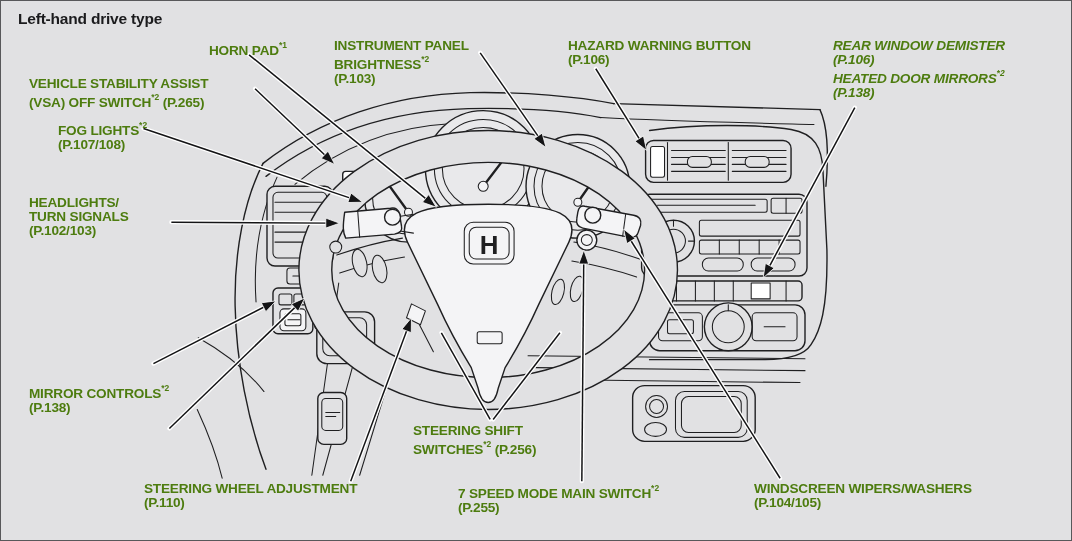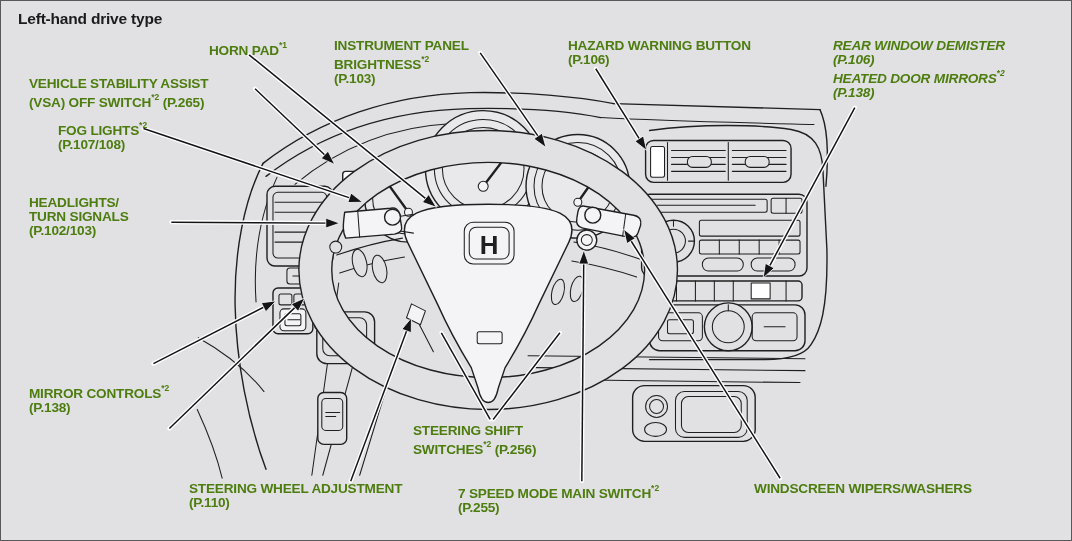--- a/index.html
+++ b/index.html
@@ -296,29 +296,30 @@
       </div>
       <div class="label" style="left: 28px; top: 195px;">
         <div>HEADLIGHTS/</div>
         <div>TURN SIGNALS</div>
         <div>(P.102/103)</div>
       </div>
       <div class="label" style="left: 28px; top: 361px; margin-top: 20px;">
         <div>MIRROR CONTROLS<sup>*2</sup></div>
         <div>(P.138)</div>
       </div>
-      <div class="label" style="left: 143px; top: 481px; margin-left: 45px;">
+      <div class="label" style="left: 143px; top: 481px;">
         <div>STEERING WHEEL ADJUSTMENT</div>
         <div>(P.110)</div>
       </div>
       <div class="label" style="left: 412px; top: 423px;">
         <div>STEERING SHIFT</div>
         <div>SWITCHES<sup>*2</sup> (P.256)</div>
       </div>
       <div class="label" style="left: 457px; top: 481px;">
         <div>7 SPEED MODE MAIN SWITCH<sup>*2</sup></div>
         <div>(P.255)</div>
       </div>
       <div class="label" style="left: 753px; top: 481px;">
         <div>WINDSCREEN WIPERS/WASHERS</div>
+        <div>(P.104/105)</div>
       </div>
     </div>
 </div>
 
 </body></html>

